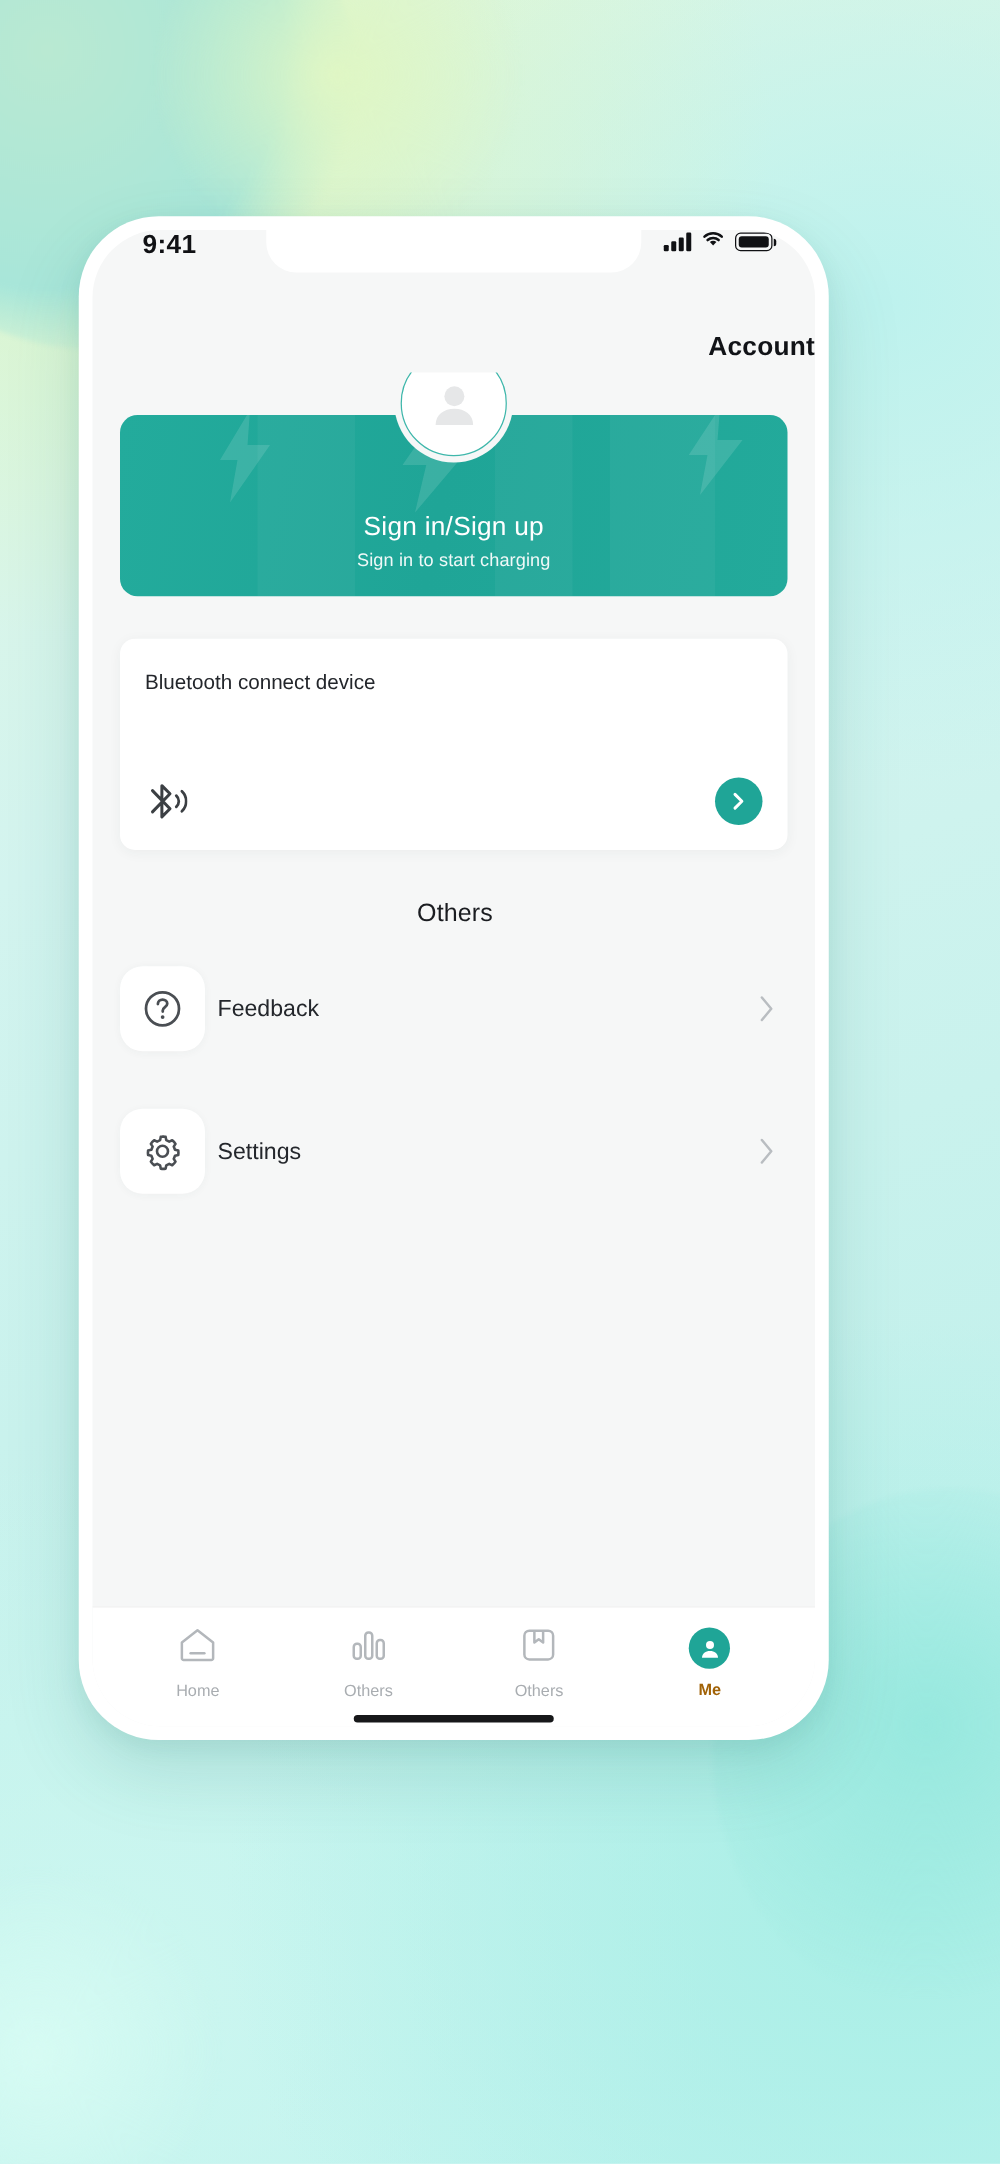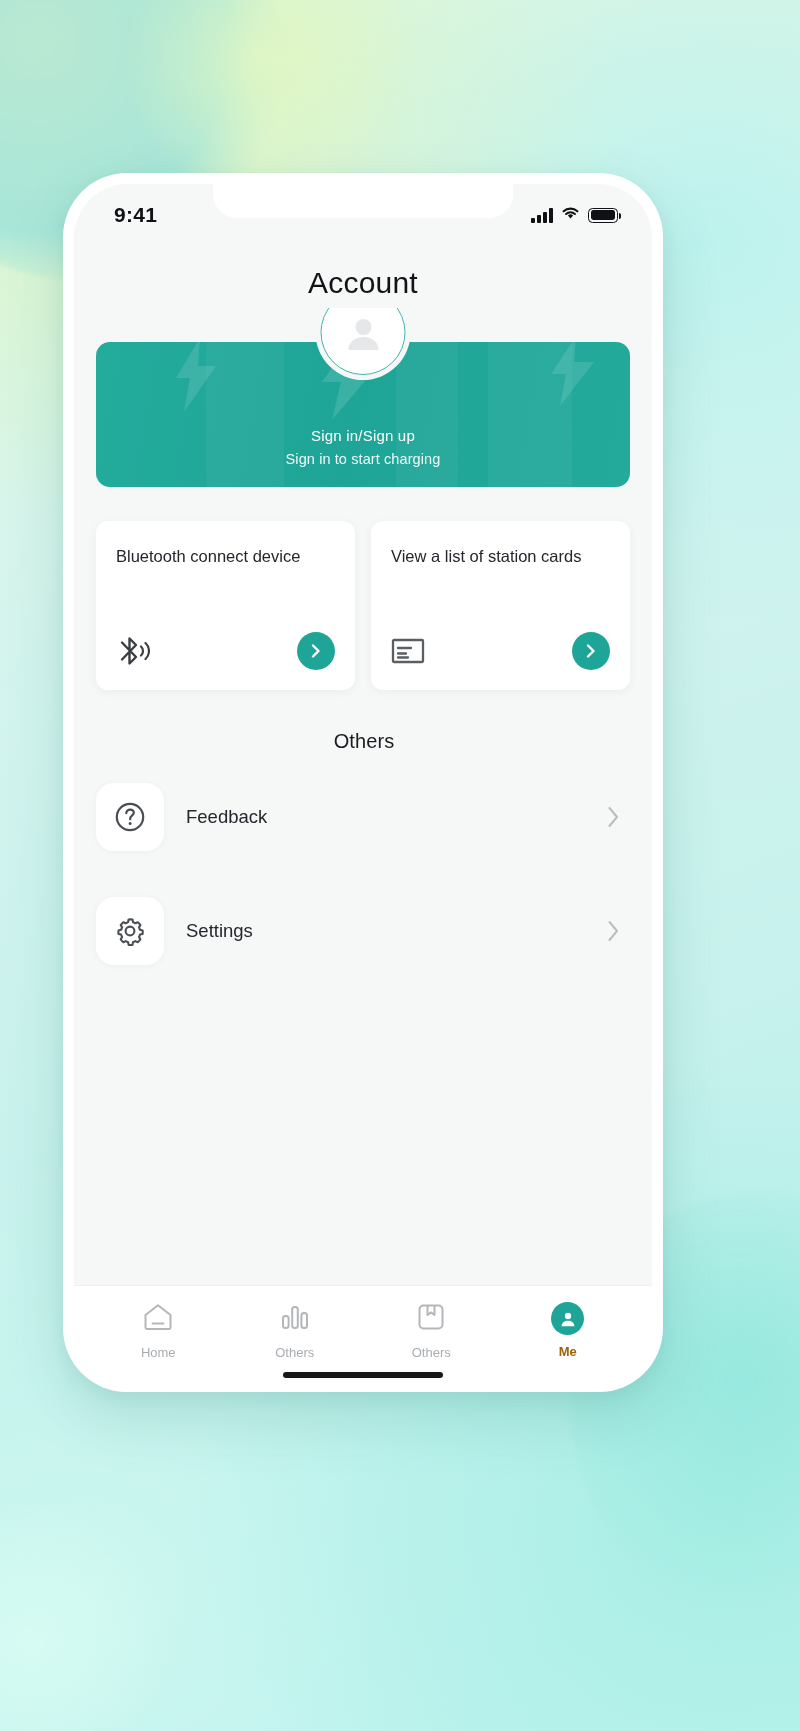--- a/index.html
+++ b/index.html
@@ -46,42 +46,42 @@
     background:#f6f7f7;
     border-radius:54px;
     overflow:hidden;
     position:relative;
     display:flex; flex-direction:column;
   }
 
   
   .statusbar {
     height:62px; flex:0 0 62px;
-    display:flex; align-items:center; justify-content:space-between;
+    display:flex; align-items:flex-start; justify-content:space-between;
     padding:0 34px 0 40px;
     position:relative;
   }
   .notch {
     position:absolute; left:50%; transform:translateX(-50%);
     top:-12px; width:300px; height:46px;
     background:#ffffff; border-radius:0 0 24px 24px;
   }
   .clock { font-size:21px; font-weight:700; color:#101114; letter-spacing:.3px; z-index:2; }
   .status-icons { display:flex; align-items:center; gap:8px; z-index:2; }
   .sig { display:flex; align-items:flex-end; gap:2.5px; height:15px; }
   .sig i { width:3.6px; background:#101114; border-radius:1px; display:block; }
   .sig i:nth-child(1){height:5px;} .sig i:nth-child(2){height:8px;}
   .sig i:nth-child(3){height:11px;} .sig i:nth-child(4){height:15px;}
   .batt { width:30px; height:15px; border:1.6px solid #101114; border-radius:4.5px; position:relative; padding:1.6px; }
   .batt::after { content:""; position:absolute; right:-4.2px; top:4.2px; width:2.4px; height:6px;
                  background:#101114; border-radius:0 2px 2px 0; }
   .batt i { display:block; width:100%; height:100%; background:#101114; border-radius:2.4px; }
 
   
-  .nav-title { text-align:center; font-size:30px; font-weight:400; color:#111317;
+  .nav-title { text-align:right; font-size:21px; font-weight:700; color:#111317;
                padding:20px 0 8px; letter-spacing:.2px; }
 
   .content { flex:1 1 auto; overflow:hidden; padding:0 22px; }
 
   
   .hero-wrap { position:relative; margin-top:34px; }
   .hero {
     height:145px; border-radius:14px; position:relative; overflow:hidden;
     background:linear-gradient(100deg,#23ab9c 0%, #1fa597 48%, #23aa9b 100%);
     display:flex; flex-direction:column; align-items:center; justify-content:flex-end;
@@ -89,21 +89,21 @@
   }
   .hero .panel { position:absolute; top:0; bottom:0; background:rgba(255,255,255,.045); }
   .hero .p1 { left:110px; width:78px; }
   .hero .p2 { left:300px; width:62px; }
   .hero .p3 { left:392px; width:84px; }
   .bolt { position:absolute; opacity:.12; }
   .bolt svg { display:block; }
   .bolt-a { left:78px; top:-4px; }
   .bolt-b { left:222px; top:-6px; }
   .bolt-c { left:452px; top:-6px; }
-  .hero-title { font-size:15px; color:#fff; font-weight:400; letter-spacing:.2px; line-height:1.15; }
+  .hero-title { font-size:21px; color:#fff; font-weight:400; letter-spacing:.2px; line-height:1.15; }
   .hero-sub { font-size:14.5px; color:rgba(255,255,255,.93); margin-top:7px; letter-spacing:.1px; }
 
   .avatar {
     position:absolute; left:50%; transform:translateX(-50%); top:-52px;
     width:85px; height:85px; border-radius:50%;
     background:#ffffff; border:1.6px solid #3fb7ab;
     box-shadow:0 0 0 5px #f6f7f7;
     display:flex; align-items:center; justify-content:center; z-index:4;
   }
   .avatar svg { display:block; }
@@ -119,21 +119,21 @@
   .fcard-bot { display:flex; align-items:center; justify-content:space-between; }
   .fcard-bot > span { display:flex; }
   .gobtn {
     width:38px; height:38px; border-radius:50%; background:#1fa597;
     display:flex; align-items:center; justify-content:center; flex:0 0 38px;
   }
 
   
   .others-title { font-size:20px; color:#1b1d21; margin:40px 0 0 2px; letter-spacing:.1px;text-align:center; }
   .row {
-    display:flex; align-items:center; gap:22px;
+    display:flex; align-items:center; gap:10px;
     padding:16px 10px 16px 0; margin-top:14px;
   }
   .row-icon {
     width:68px; height:68px; border-radius:18px; background:#fff; flex:0 0 68px;
     display:flex; align-items:center; justify-content:center;
     box-shadow:0 1px 7px rgba(40,60,58,.045);
   }
   .row-label { flex:1; font-size:18.5px; color:#24272c; }
   .chev { flex:0 0 auto; display:flex; }
 
@@ -240,36 +240,20 @@
               </svg>
             </span>
             <span class="gobtn">
               <svg width="14" height="16" viewBox="0 0 14 16">
                 <path d="M4 2.5 9.5 8 4 13.5" stroke="#fff" stroke-width="2.4" fill="none" stroke-linecap="round" stroke-linejoin="round"></path>
               </svg>
             </span>
           </div>
         </div>
 
-        <div class="fcard">
-          <div class="fcard-title">View a list of station cards</div>
-          <div class="fcard-bot">
-            <span>
-              <svg width="34" height="28" viewBox="0 0 34 28">
-                <rect x="2" y="3" width="30" height="22" rx="1" stroke="#5a5f64" stroke-width="2.3" fill="none"></rect>
-                <path d="M7 11h13M7 16.5h8M7 20.5h10" stroke="#5a5f64" stroke-width="2.3" stroke-linecap="round"></path>
-              </svg>
-            </span>
-            <span class="gobtn">
-              <svg width="14" height="16" viewBox="0 0 14 16">
-                <path d="M4 2.5 9.5 8 4 13.5" stroke="#fff" stroke-width="2.4" fill="none" stroke-linecap="round" stroke-linejoin="round"></path>
-              </svg>
-            </span>
-          </div>
-        </div>
 
       </div>
 
       <div class="others-title">Others</div>
 
       <div class="row">
         <span class="row-icon">
           <svg width="34" height="34" viewBox="0 0 34 34">
             <circle cx="17" cy="17" r="13.2" stroke="#4a4e53" stroke-width="2.2" fill="none"></circle>
             <path d="M13.3 13.2c0-2.1 1.7-3.6 3.8-3.6s3.7 1.4 3.7 3.4c0 2.6-3.6 2.8-3.6 5.3v.9" stroke="#4a4e53" stroke-width="2.2" fill="none" stroke-linecap="round"></path>

